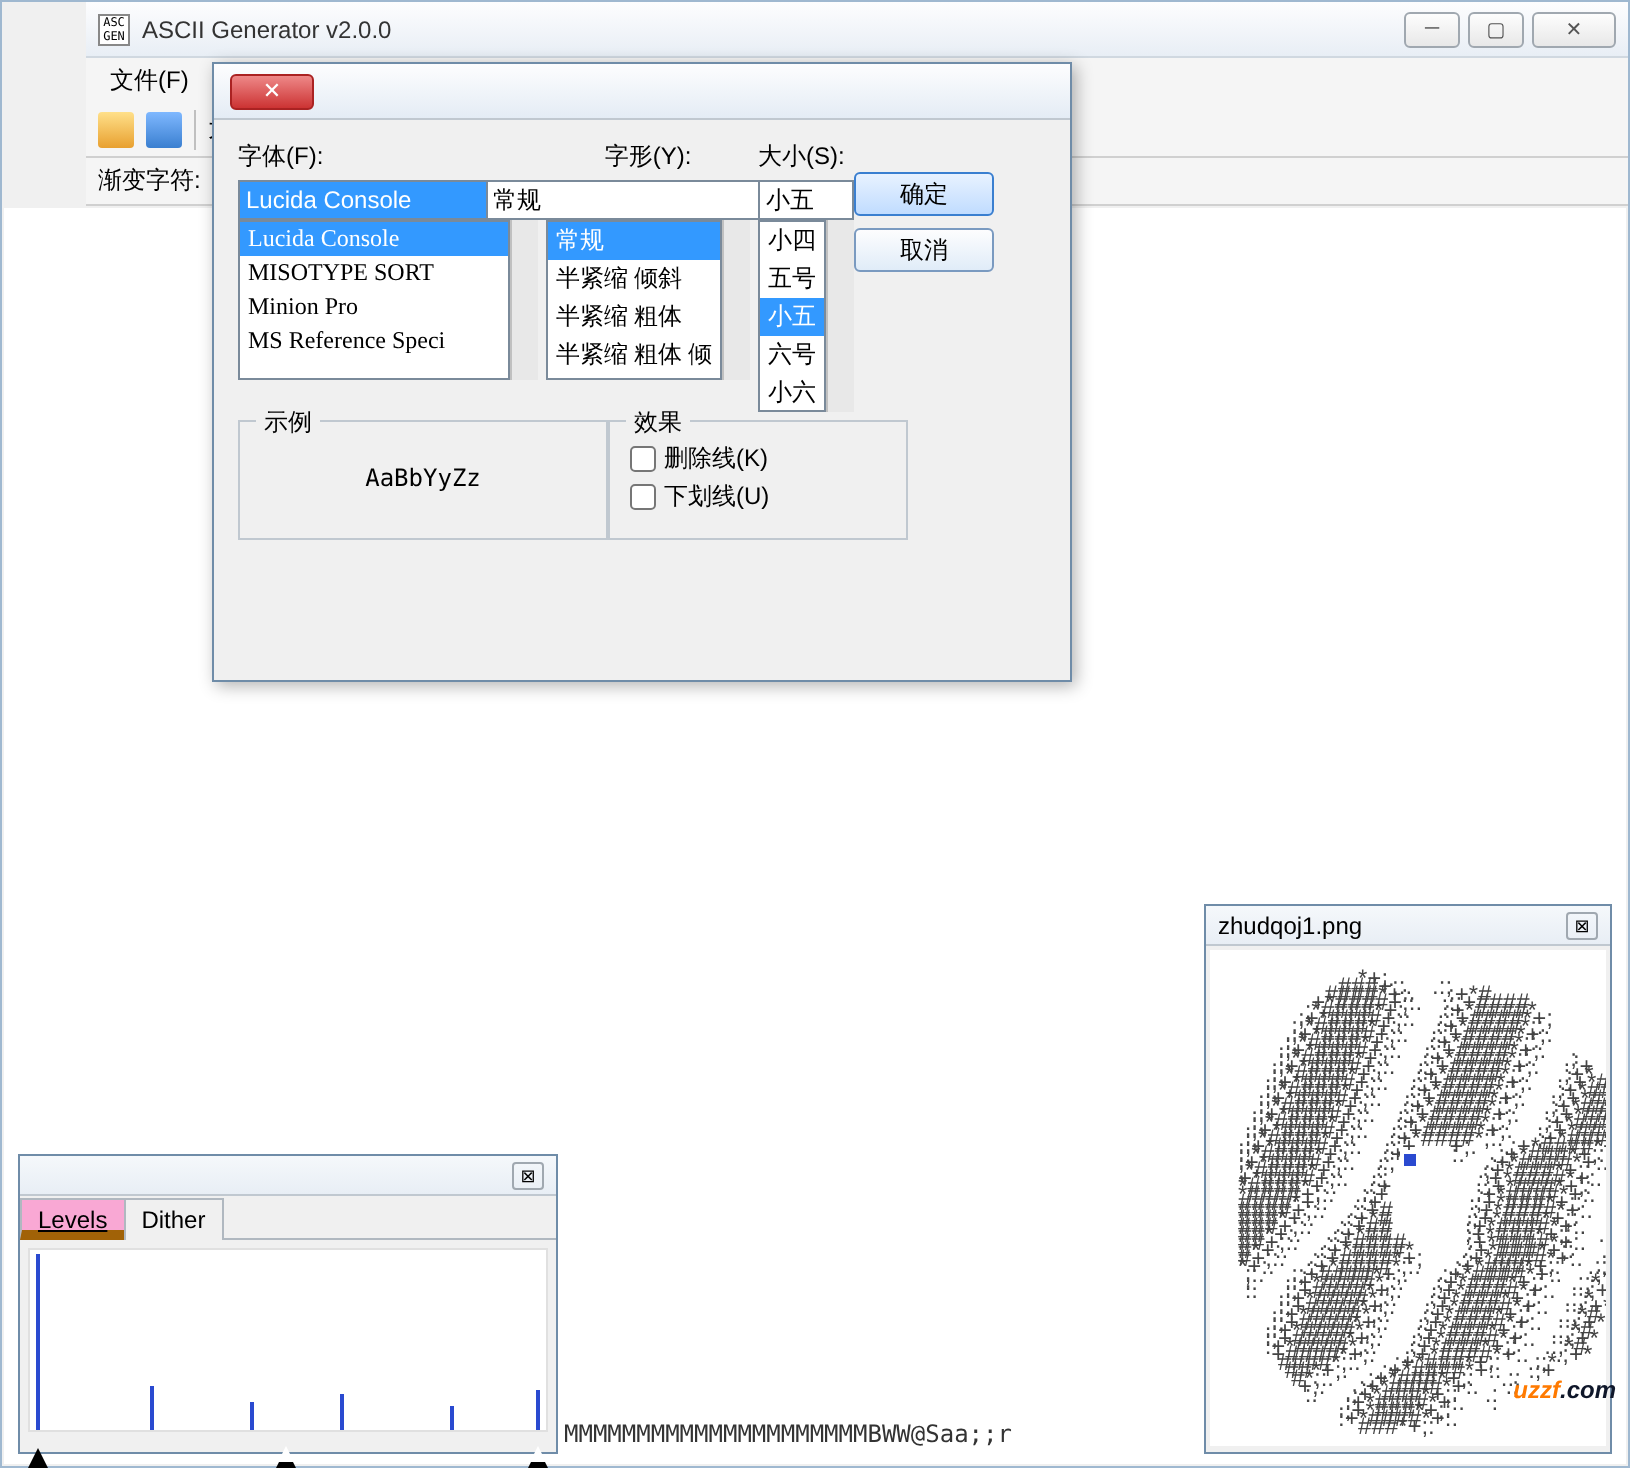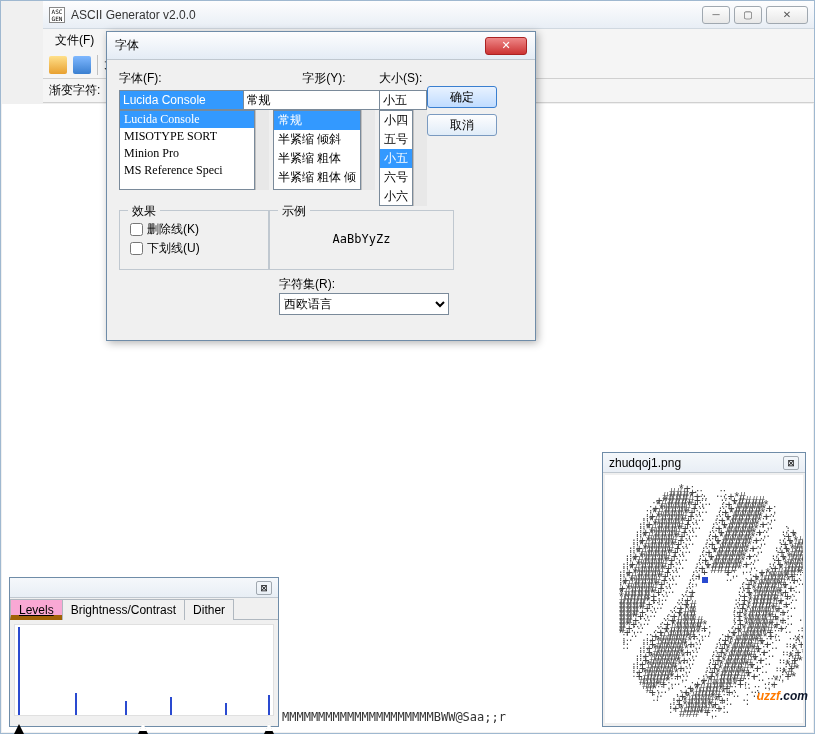--- a/index.html
+++ b/index.html
@@ -99,21 +99,20 @@
     <span>渐变字符:</span>
     <div class="gradient-widget"></div>
   </div>
 
   <div class="work-area">
     <span class="bottom-text">MMMMMMMMMMMMMMMMMMMMMBWW@Saa;;r</span>
   </div>
 
   <div class="font-dialog">
     <div class="dlg-title">
-      <span>字体</span>
       <div class="dlg-close">✕</div>
     </div>
     <div class="dlg-body">
       <div class="col font-col">
         <div class="col-label">字体(F):</div>
         <input class="txt-input" style="background: rgb(51, 153, 255); color: rgb(255, 255, 255);" value="Lucida Console">
         <div class="listwrap">
           <div class="listbox" style="flex:1" id="font-list">
               <div class="opt sel">Lucida Console</div>
               <div class="opt">MISOTYPE SORT</div>
@@ -148,53 +147,46 @@
               <div class="opt">小六</div>
             </div>
           <div class="scroll-btn"></div>
         </div>
       </div>
       <div class="btn-col">
         <button class="dlg-btn primary">确定</button>
         <button class="dlg-btn">取消</button>
       </div>
 
+      <div class="group sample-group">
+        <div class="group-title">示例</div>
+        <span style="font-family:'Lucida Console',monospace">AaBbYyZz</span>
+      </div>
       <div class="group effects-group">
         <div class="group-title">效果</div>
         <label class="chk">
             <input type="checkbox" style="">
             <span>删除线(K)</span>
           </label>
         <label class="chk">
             <input type="checkbox" style="">
             <span>下划线(U)</span>
           </label>
       </div>
-      <div class="group sample-group">
-        <div class="group-title">示例</div>
-        <span style="font-family:'Lucida Console',monospace">AaBbYyZz</span>
-      </div>
-
-      <div class="charset-row">
-        <div style="margin-left:160px;">
-          <div>字符集(R):</div>
-          <select><option>西欧语言</option></select>
-        </div>
-      </div>
+
     </div>
   </div>
 
   <div class="levels-panel">
     <div class="panel-title">
       <span></span>
       <div class="pclose">⊠</div>
     </div>
     <div class="panel-tabs" id="levels-tabs">
         <div class="tab active">Levels</div>
-        <div class="tab">Brightness/Contrast</div>
         <div class="tab">Dither</div>
       </div>
     <div class="histogram" id="histogram">
         <div class="hist-bar" style="left: 3px; height: 88px;"></div>
         <div class="hist-bar" style="left: 60px; height: 22px;"></div>
         <div class="hist-bar" style="left: 110px; height: 14px;"></div>
         <div class="hist-bar" style="left: 155px; height: 18px;"></div>
         <div class="hist-bar" style="left: 210px; height: 12px;"></div>
         <div class="hist-bar" style="left: 253px; height: 20px;"></div>
       </div>

